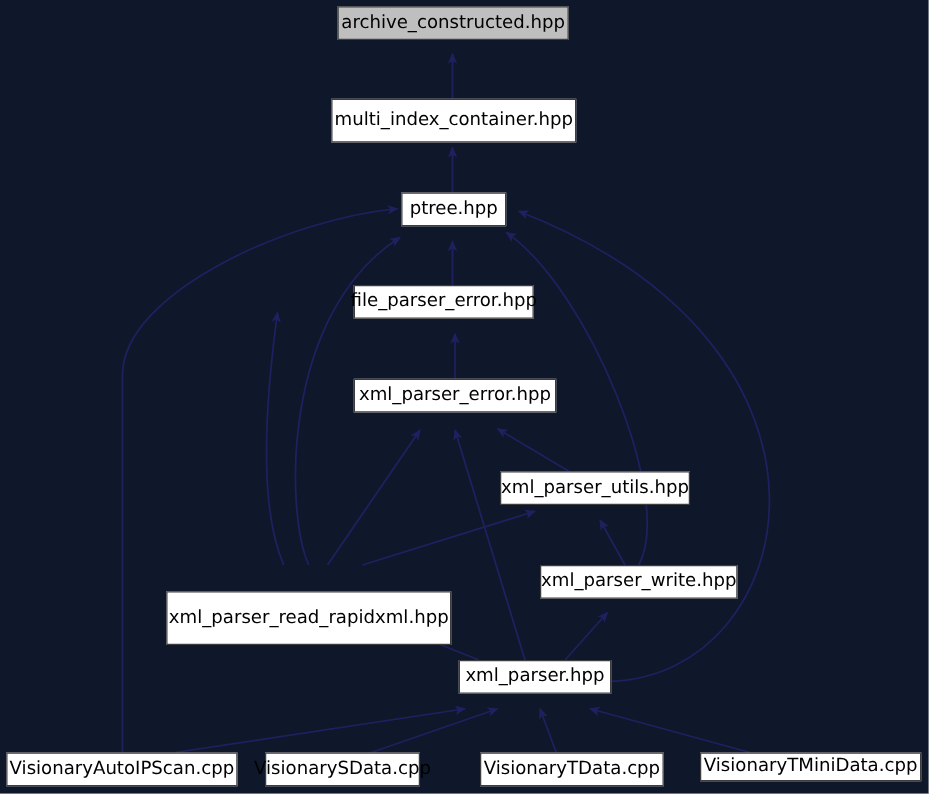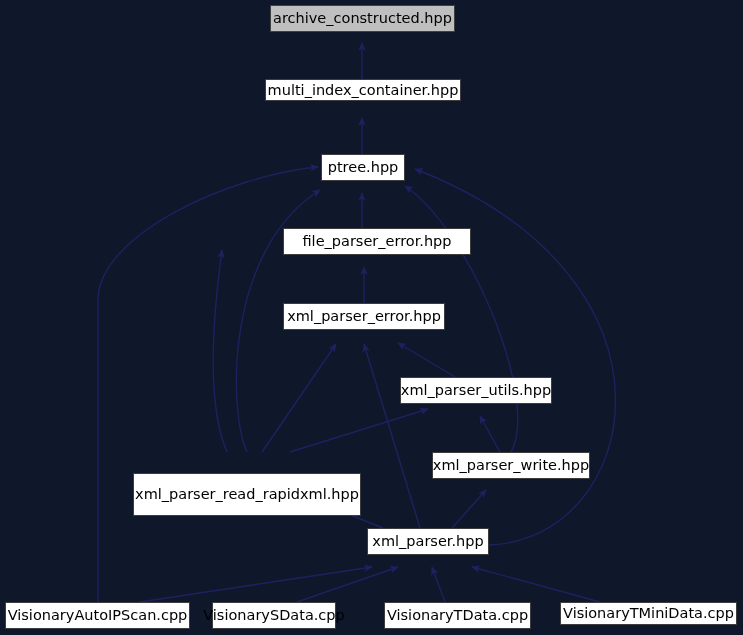--- a/index.html
+++ b/index.html
@@ -80,27 +80,27 @@
         <path d="M 297,602 L 398,567" fill="none" stroke="#202060" stroke-width="1.4" marker-end="url(#arrowhead)"></path>
         <path d="M 445,602 L 432,567" fill="none" stroke="#202060" stroke-width="1.4" marker-end="url(#arrowhead)"></path>
         <path d="M 600,602 L 472,567" fill="none" stroke="#202060" stroke-width="1.4" marker-end="url(#arrowhead)"></path>
       </g>
   </svg>
 
   <div id="node-group">
       <div class="gnode highlight" style="left: 270px; top: 5px; width: 185px; height: 27px;">
         <span class="gnode-label">archive_constructed.hpp</span>
       </div>
-      <div class="gnode" style="left: 265px; top: 79px; width: 196px; height: 22px;">
+      <div class="gnode" style="left: 265px; top: 79px; width: 196px; height: 35px;">
         <span class="gnode-label">multi_index_container.hpp</span>
       </div>
       <div class="gnode" style="left: 321px; top: 154px; width: 84px; height: 27px;">
         <span class="gnode-label">ptree.hpp</span>
       </div>
-      <div class="gnode" style="left: 283px; top: 228px; width: 188px; height: 27px;">
+      <div class="gnode" style="left: 283px; top: 228px; width: 144px; height: 27px;">
         <span class="gnode-label">file_parser_error.hpp</span>
       </div>
       <div class="gnode" style="left: 283px; top: 303px; width: 162px; height: 27px;">
         <span class="gnode-label">xml_parser_error.hpp</span>
       </div>
       <div class="gnode" style="left: 400px; top: 377px; width: 152px; height: 27px;">
         <span class="gnode-label">xml_parser_utils.hpp</span>
       </div>
       <div class="gnode" style="left: 133px; top: 473px; width: 228px; height: 43px;">
         <span class="gnode-label">xml_parser_read_rapidxml.hpp</span>

